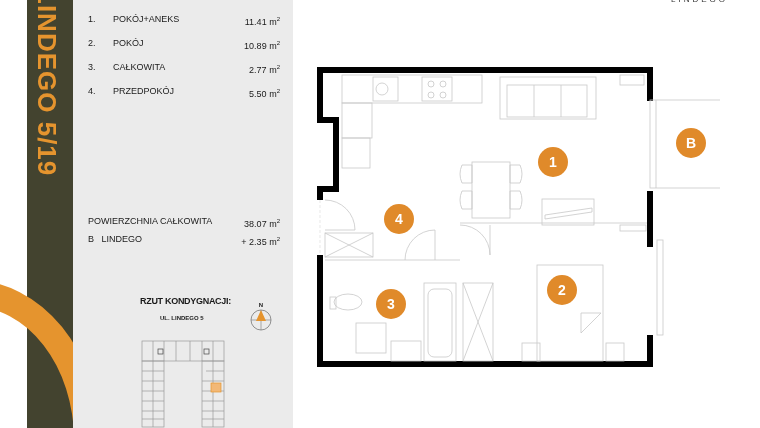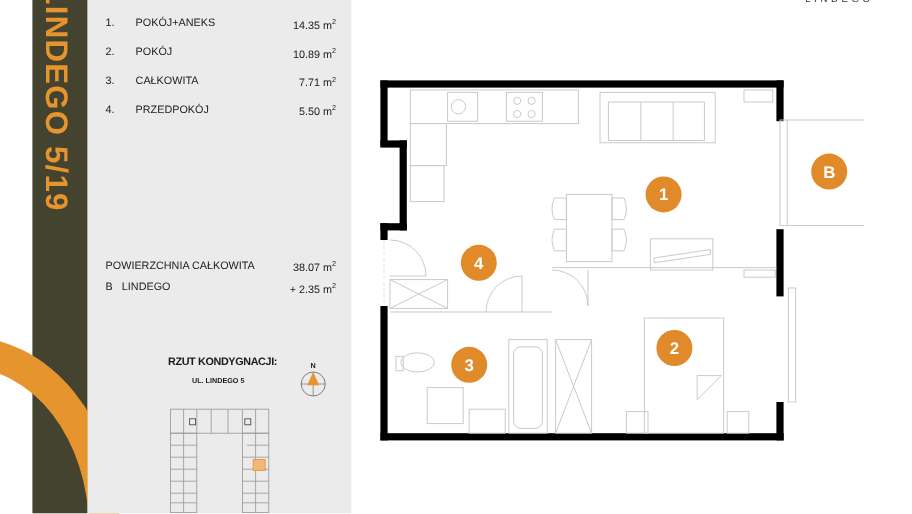--- a/index.html
+++ b/index.html
@@ -31,31 +31,31 @@
 <div class="left-panel">
   <div class="band"></div>
   <div class="arc"></div>
   <div class="band-title">LINDEGO 5/19</div>
   <div class="gray"></div>
 
   <div class="rooms">
     <div class="row">
       <span class="num">1.</span>
       <span class="name">POKÓJ+ANEKS</span>
-      <span class="area"><span>14.35</span> <span>m</span><sup>2</sup></span>
+      <span class="area"><span>11.41</span> <span>m</span><sup>2</sup></span>
     </div>
     <div class="row">
       <span class="num">2.</span>
       <span class="name">POKÓJ</span>
       <span class="area"><span>10.89</span> <span>m</span><sup>2</sup></span>
     </div>
     <div class="row">
       <span class="num">3.</span>
       <span class="name">CAŁKOWITA</span>
-      <span class="area"><span>7.71</span> <span>m</span><sup>2</sup></span>
+      <span class="area"><span>2.77</span> <span>m</span><sup>2</sup></span>
     </div>
     <div class="row">
       <span class="num">4.</span>
       <span class="name">PRZEDPOKÓJ</span>
       <span class="area"><span>5.50</span> <span>m</span><sup>2</sup></span>
     </div>
   </div>
 
   <div class="totals">
     <div class="row">

